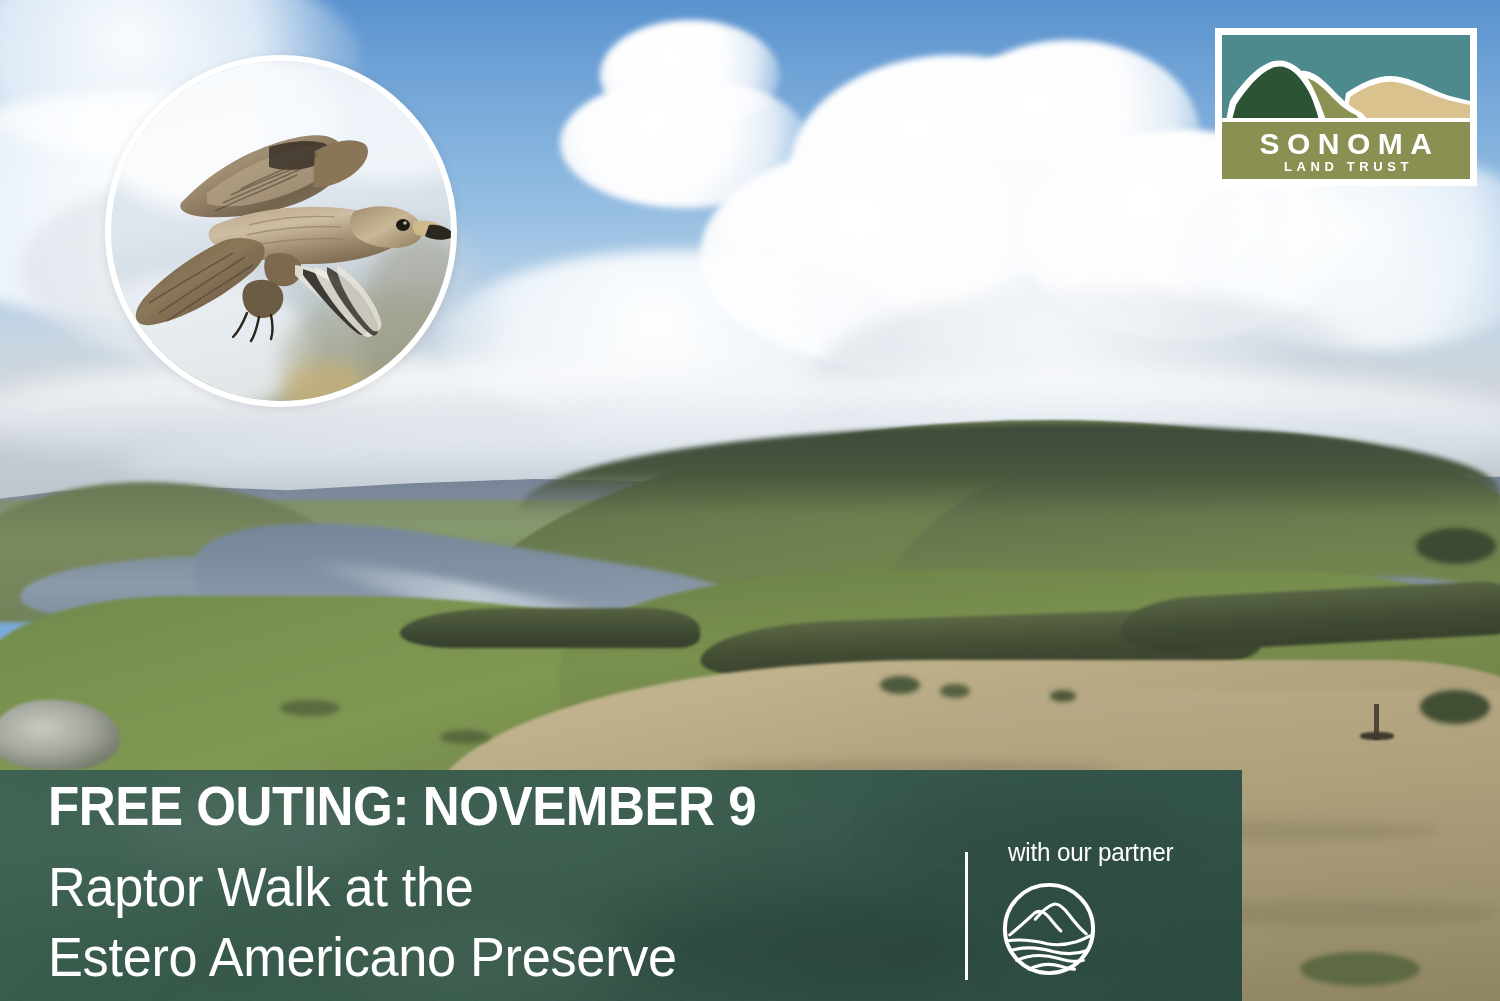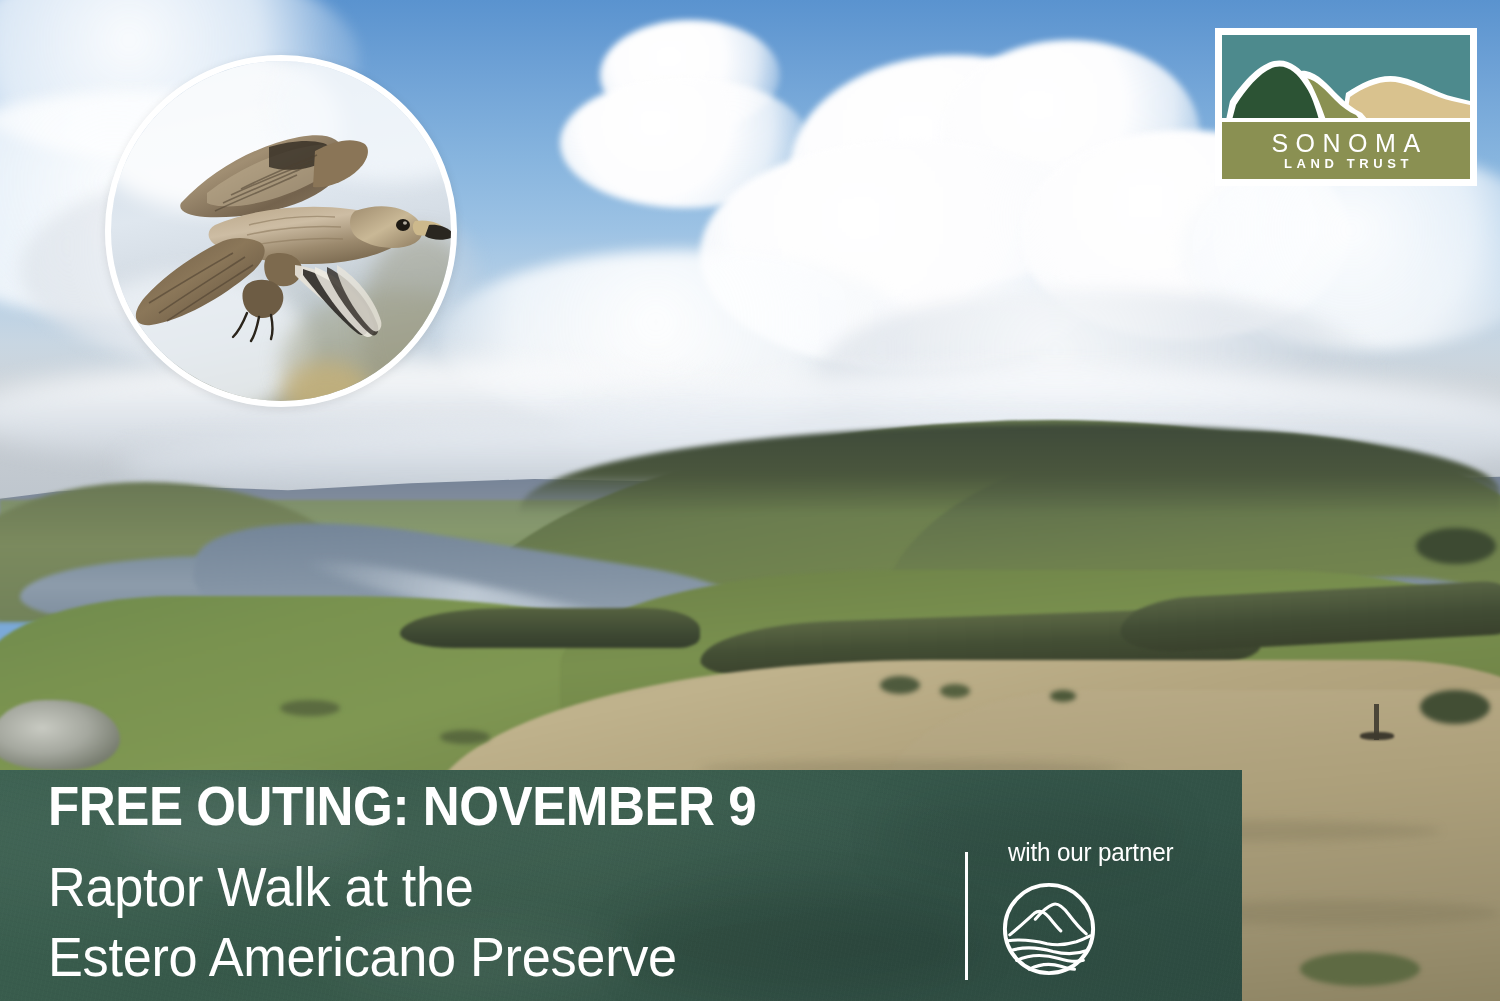--- a/index.html
+++ b/index.html
@@ -260,22 +260,22 @@
     position: absolute;
     left: 0; bottom: 0;
     width: 100%; height: 57px;
     display: flex;
     flex-direction: column;
     align-items: center;
     justify-content: center;
   }
   .slt-word {
     color: #ffffff;
-    font-weight: 400;
-    font-size: 25px;
+    font-weight: 700;
+    font-size: 30px;
     letter-spacing: 7.5px;
     line-height: 1;
     padding-left: 7px;
   }
   .slt-sub {
     color: #ffffff;
     font-weight: 700;
     font-size: 13px;
     letter-spacing: 4.6px;
     line-height: 1;

